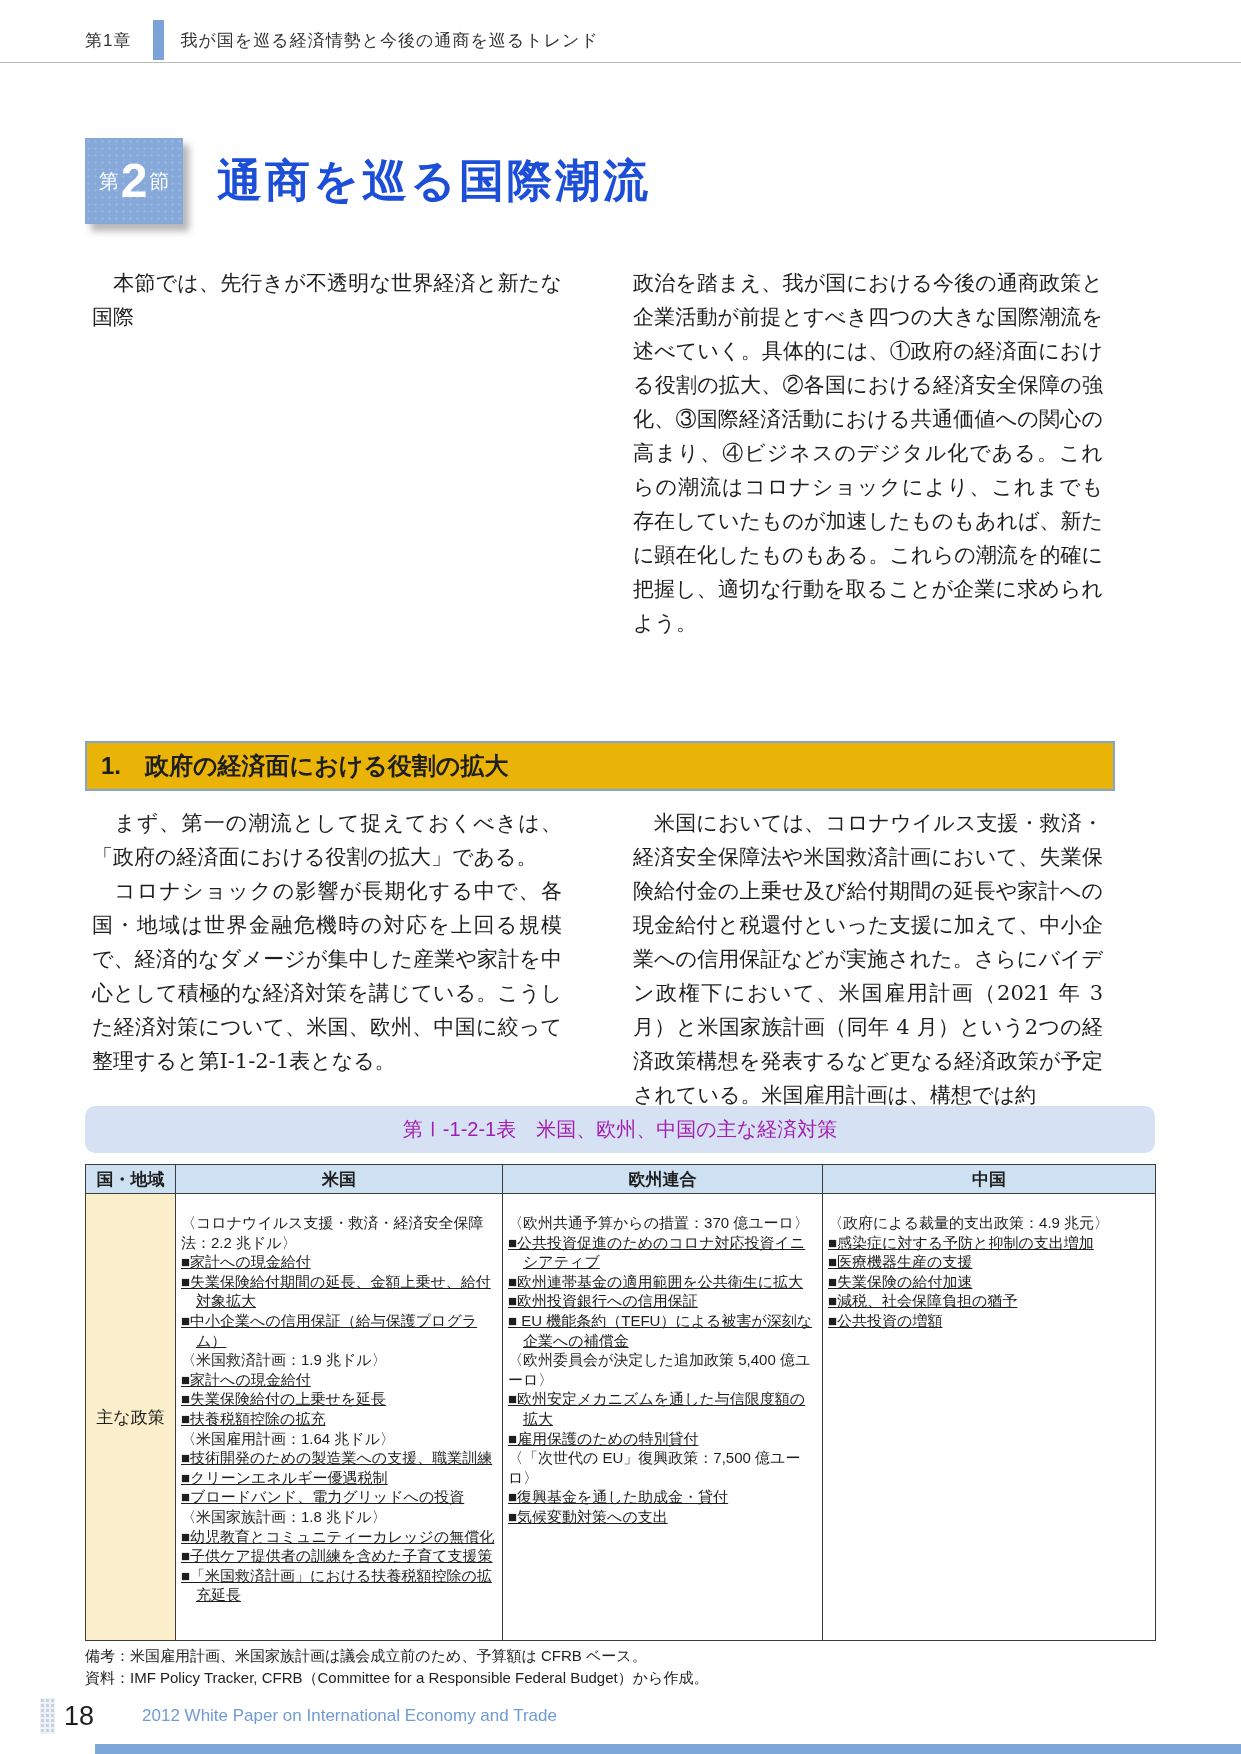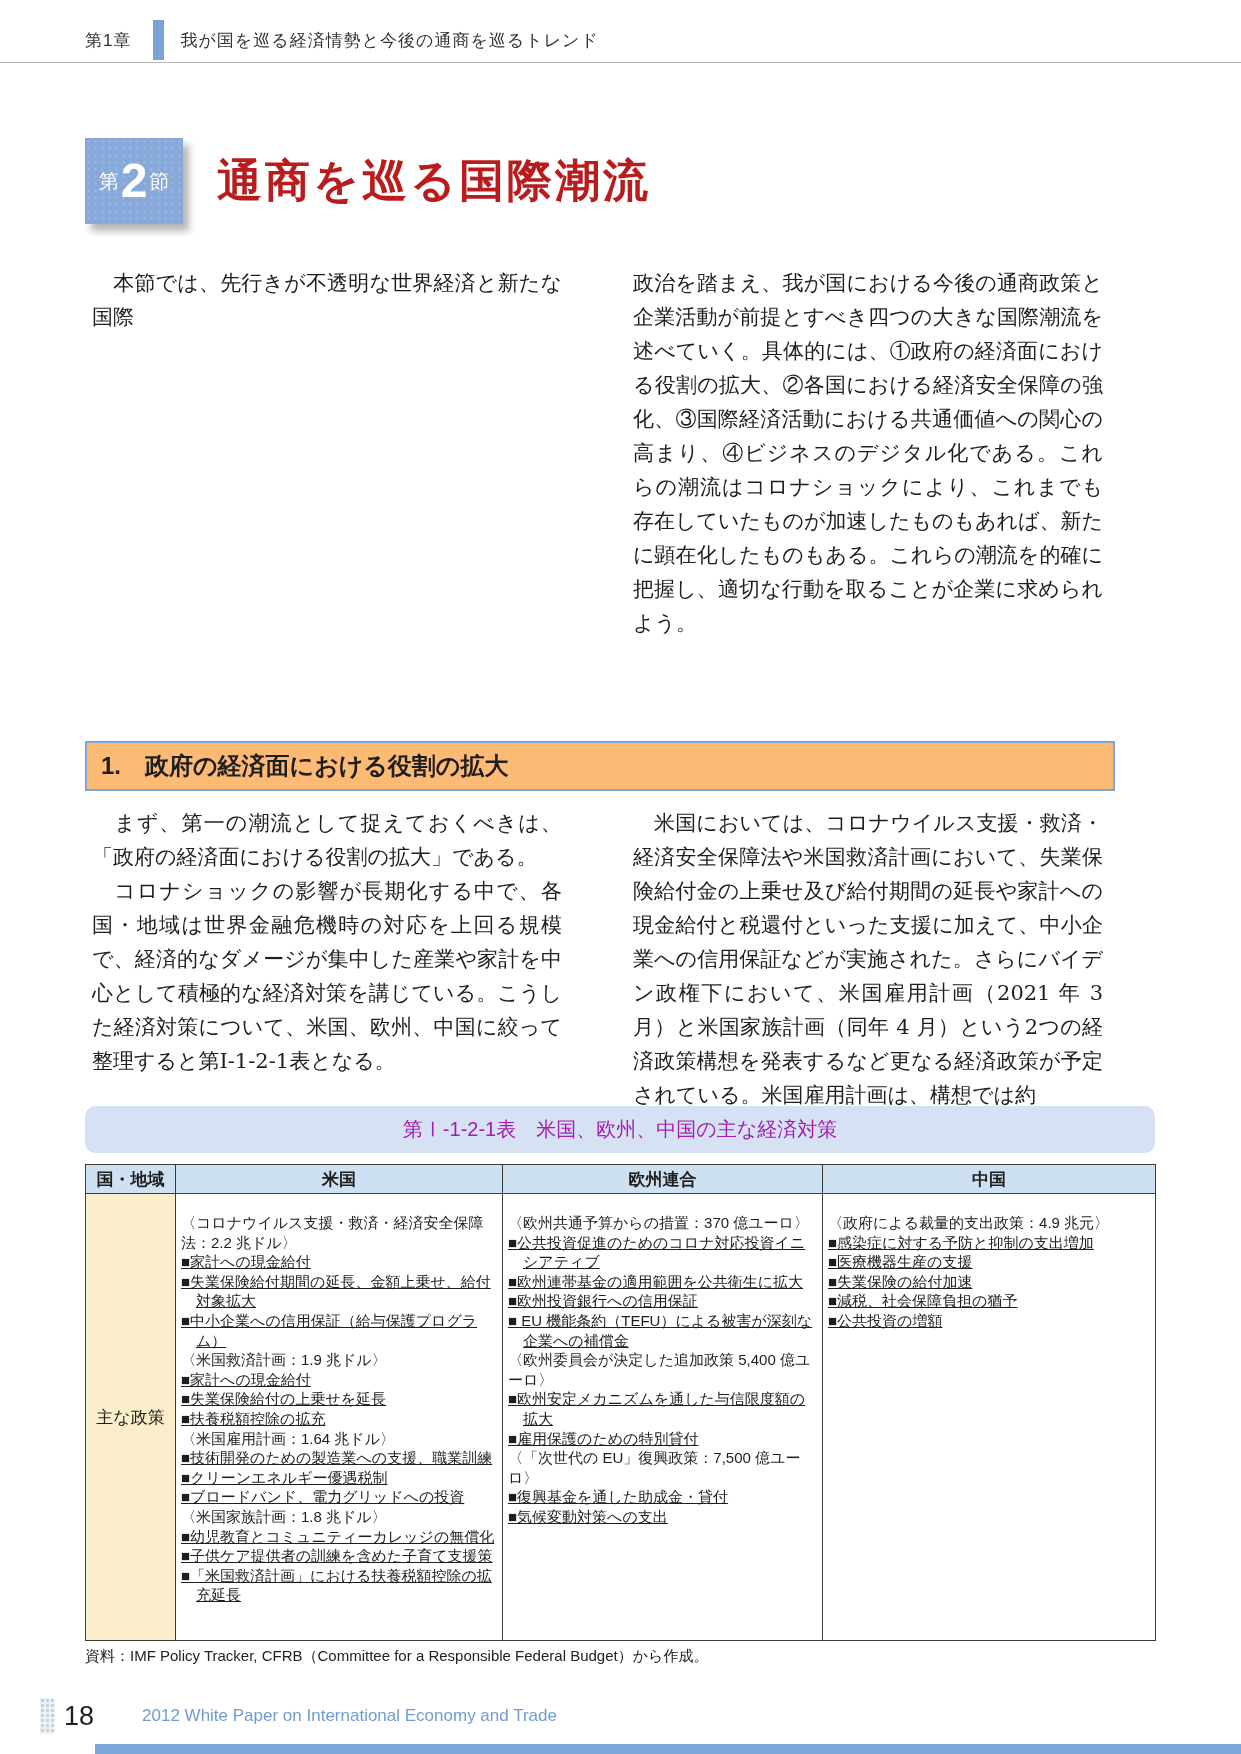--- a/index.html
+++ b/index.html
@@ -20,40 +20,40 @@
     width:98px; height:86px; background-color:#86a9d9;
     background-image:radial-gradient(#97b6e2 1.2px, transparent 1.2px);
     background-size:7px 7px;
     box-shadow:6px 7px 7px rgba(120,120,120,.55);
     display:flex; align-items:center; justify-content:center; color:#fff;
   }
   .badge-small { font-size:20px; }
   .badge-num { font-size:48px; font-weight:bold; margin:0 2px; line-height:1; }
   .section-title {
     margin-left:34px; font-family:"DejaVu Serif", "Liberation Serif", serif;
-    font-size:45px; font-weight:bold; color:#b91c1c; letter-spacing:3px;text-align:right;
+    font-size:45px; font-weight:bold; color:#1d4ed8; letter-spacing:3px;text-align:right;
   }
 
   
   .col { position:absolute; width:470px; }
   .col p {
     margin:0; font-family:"DejaVu Serif", "Liberation Serif", serif;
     font-size:21px; line-height:34px; text-align:justify; color:#1e1e1e;
   }
   .intro-left  { top:266px; left:92px; }
   .intro-right { top:266px; left:633px; }
   .sub-left  { top:806px; left:92px; }
   .sub-right { top:806px; left:633px; }
 
   
   .sub-head {
     position:absolute; top:741px; left:85px; width:1030px; height:50px;
     border:2px solid #7fa5d8; box-sizing:border-box;
     display:flex; align-items:center; padding-left:14px;
-    font-size:24px; font-weight:bold; color:#1e1e1e; background:#fdba74;
+    font-size:24px; font-weight:bold; color:#1e1e1e; background:#eab308;
   }
 
   
   .table-title {
     position:absolute; top:1106px; left:85px; width:1070px; height:47px;
     background:#d6e2f4; border-radius:10px; box-sizing:border-box;
     display:flex; align-items:center; justify-content:center;
     font-size:20px; color:#a21caf;
   }
   table.econ {
@@ -183,20 +183,21 @@
           <div class="ln b">■医療機器生産の支援</div>
           <div class="ln b">■失業保険の給付加速</div>
           <div class="ln b">■減税、社会保障負担の猶予</div>
           <div class="ln b">■公共投資の増額</div>
         </td>
   </tr>
 </tbody>
   </table>
 
 <div class="notes">
+    <div class="ln n">備考：米国雇用計画、米国家族計画は議会成立前のため、予算額は CFRB ベース。</div>
     <div class="ln n">資料：IMF Policy Tracker, CFRB（Committee for a Responsible Federal Budget）から作成。</div>
   </div>
 
 <div class="page-footer">
   <span class="footer-dots"></span>
   <span class="page-number">18</span>
   <span class="footer-credit">2012 White Paper on International Economy and Trade</span>
 </div>
 <div class="bottom-bar"></div>
 

